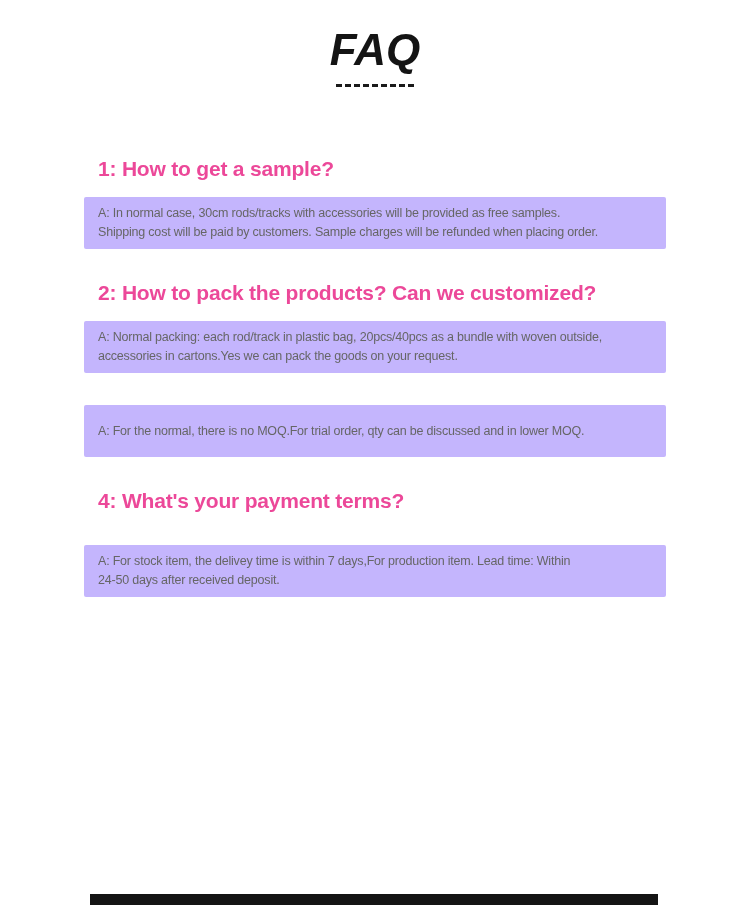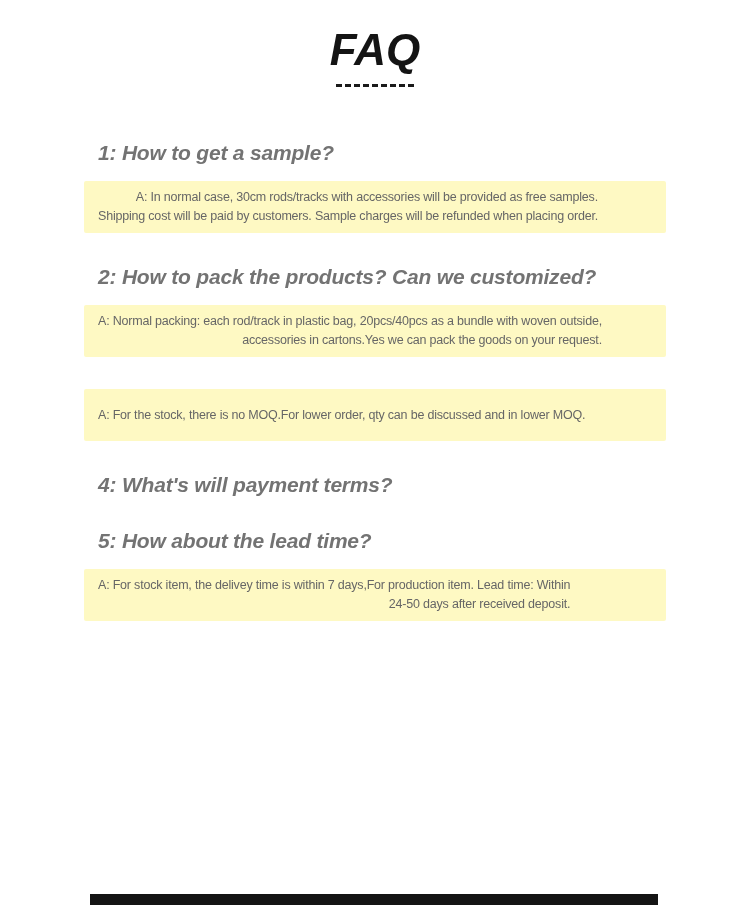--- a/index.html
+++ b/index.html
@@ -36,33 +36,31 @@
     margin: 0 auto;
     padding-top: 54px;
   }
   .qa {
     margin-bottom: 32px;
   }
   .qa .q {
     font-size: 21px;
     line-height: 24px;
     font-weight: bold;
-    color: #737373;
+    color: #ec4899;
     letter-spacing: -0.2px;
-    margin: 0 0 16px 14px;
-    font-style: italic;
+    margin: 16px 0 16px 14px;
   }
   .qa .a {
-    background: #fef9c3;
+    background: #c4b5fd;
     border-radius: 2px;
     min-height: 52px;
     display: flex;
     align-items: center;
     padding: 7px 14px;
-    text-align: right;
   }
   .qa .a-text {
     font-size: 12.5px;
     line-height: 19px;
     letter-spacing: -0.2px;
     color: #666666;
     white-space: pre-line;
   }
   .bottom-bar {
     position: absolute;
@@ -94,30 +92,29 @@
   <section class="qa">
     <h2 class="q">2: How to pack the products? Can we customized?</h2>
     <div class="a">
       <p class="a-text">A: Normal packing: each rod/track in plastic bag, 20pcs/40pcs as a bundle with woven outside,
 accessories in cartons.Yes we can pack the goods on your request.</p>
     </div>
   </section>
 
   <section class="qa">
     <div class="a">
-      <p class="a-text">A: For the stock, there is no MOQ.For lower order, qty can be discussed and in lower MOQ.</p>
+      <p class="a-text">A: For the normal, there is no MOQ.For trial order, qty can be discussed and in lower MOQ.</p>
     </div>
   </section>
 
   <section class="qa">
-    <h2 class="q">4: What's will payment terms?</h2>
+    <h2 class="q">4: What's your payment terms?</h2>
   </section>
 
   <section class="qa">
-    <h2 class="q">5: How about the lead time?</h2>
     <div class="a">
       <p class="a-text">A: For stock item, the delivey time is within 7 days,For production item. Lead time: Within
 24-50 days after received deposit.</p>
     </div>
   </section>
 
 
 </main>
 
 <div class="bottom-bar"></div>

